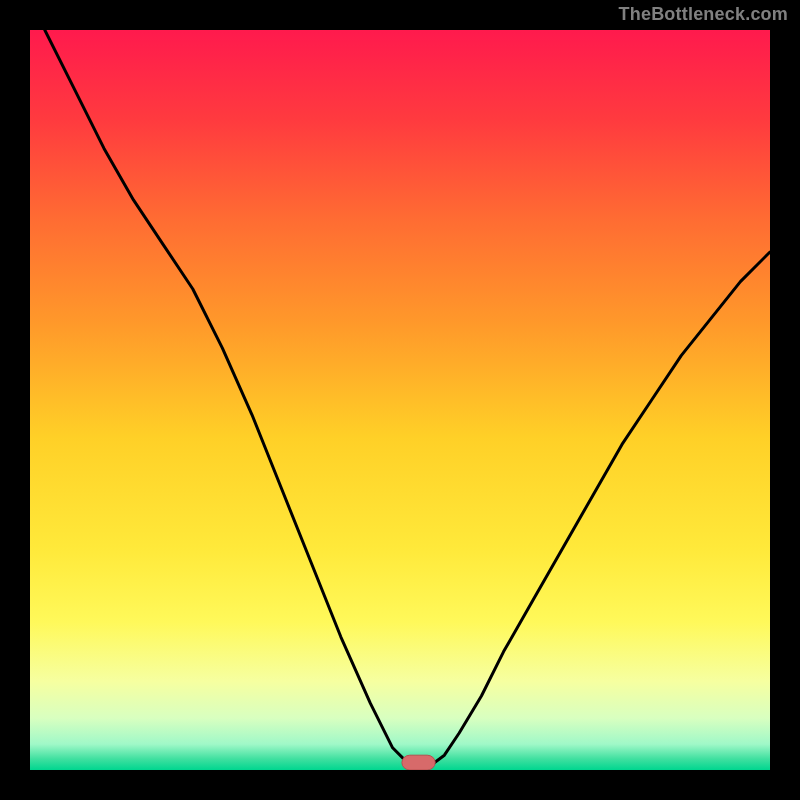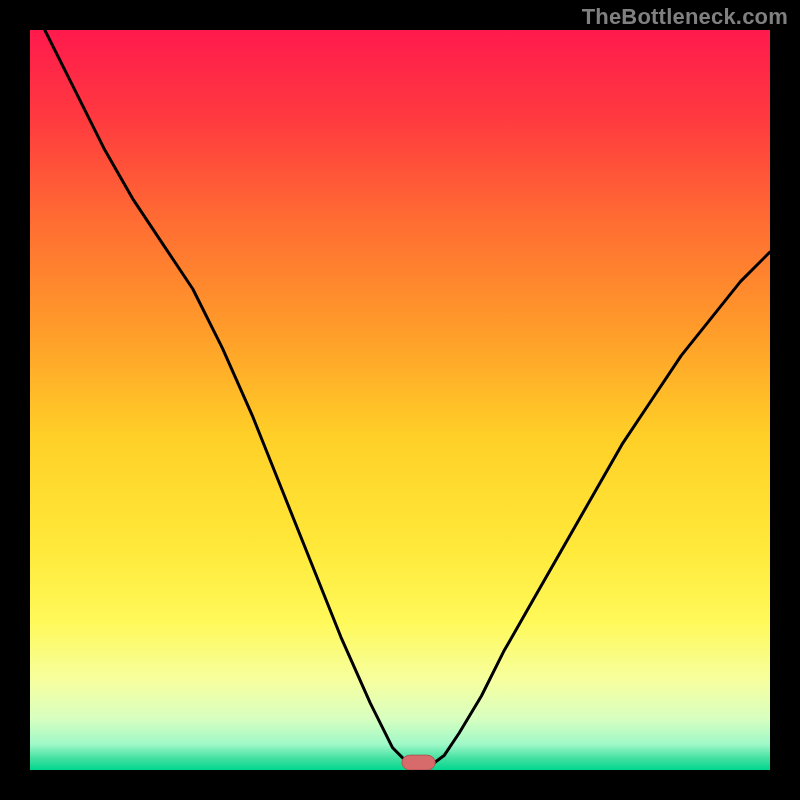--- a/index.html
+++ b/index.html
@@ -15,21 +15,21 @@
     width: 800px;
     height: 800px;
     background: #000;
   }
   .watermark {
     position: absolute;
     top: 4px;
     right: 12px;
     color: #808080;
     font-family: Arial, Helvetica, sans-serif;
-    font-size: 22px;
+    font-size: 18px;
     font-weight: 600;
     letter-spacing: 0.2px;
     z-index: 5;
   }
   .plot-area {
     position: absolute;
     left: 30px;
     top: 30px;
     width: 740px;
     height: 740px;

